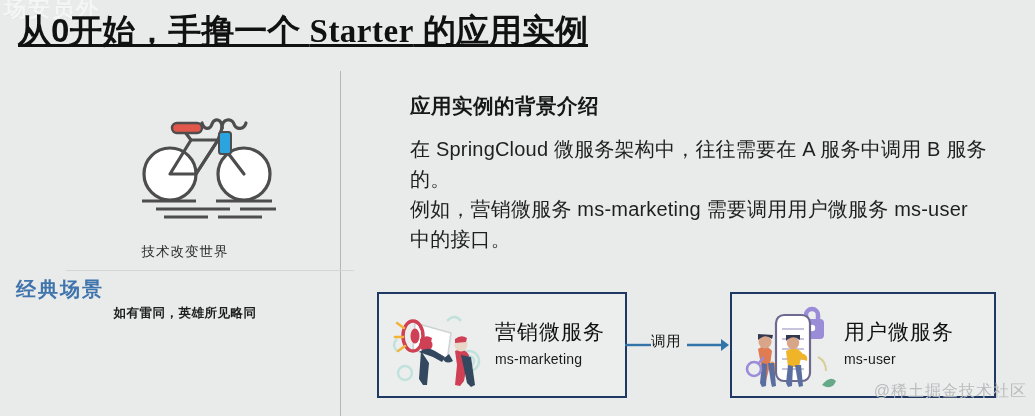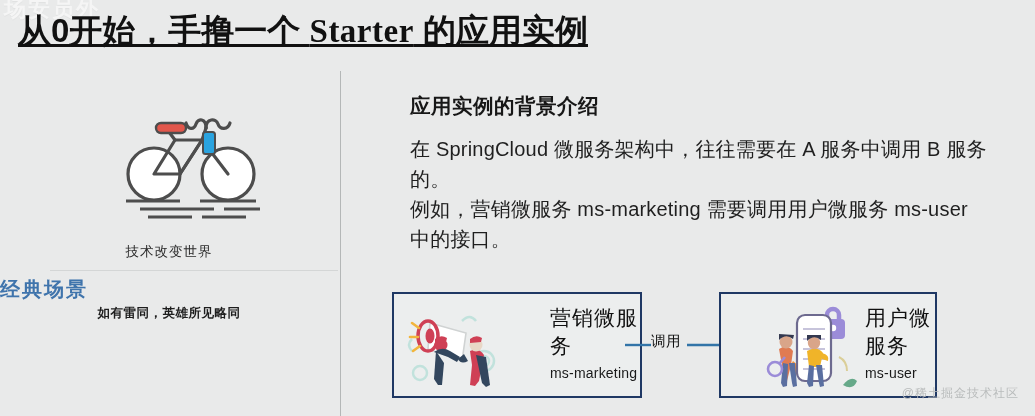--- a/index.html
+++ b/index.html
@@ -24,23 +24,23 @@
     font-size: 22px;
     font-weight: bold;
     color: #ffffff;
     opacity: .55;
     letter-spacing: 2px;
     white-space: nowrap;
     text-shadow: 0 1px 1px rgba(0,0,0,.07);
   }
   .wm-bottom {
     position: absolute;
-    right: 16px;
+    right: 8px;
     bottom: 14px;
-    font-size: 12px;
+    font-size: 16px;
     color: #b9bcbc;
     letter-spacing: 1px;
     white-space: nowrap;
   }
 
   
   .title {
     position: absolute;
     left: 18px;
     top: 9px;
@@ -63,21 +63,21 @@
     left: 340px;
     top: 71px;
     width: 1px;
     height: 345px;
     background: #b4b7b7;
   }
 
   
   .left-col {
     position: absolute;
-    left: 0;
+    left: 16px;
     top: 80px;
     width: 338px;
     height: 336px;
   }
   .bike-wrap {
     position: absolute;
     left: 118px;
     top: 30px;
     width: 150px;
     height: 110px;
@@ -157,22 +157,22 @@
   .svc-box {
     position: absolute;
     top: 0;
     height: 106px;
     border: 2.5px solid #1f3864;
     background: #eceeee;
     box-sizing: border-box;
     display: flex;
     align-items: center;
   }
-  .svc-box.left  { left: 16px;   width: 250px; gap: 40px; }
-  .svc-box.right { left: 343px; width: 218px; padding-left: 32px; }
+  .svc-box.left  { left: 1px;   width: 250px; }
+  .svc-box.right { left: 354px; width: 266px; }
   .svc-art {
     width: 104px;
     height: 92px;
     flex: none;
     margin-left: 6px;
   }
   .svc-text { margin-left: 6px; }
   .svc-cn {
     font-size: 21px;
     color: #101010;

